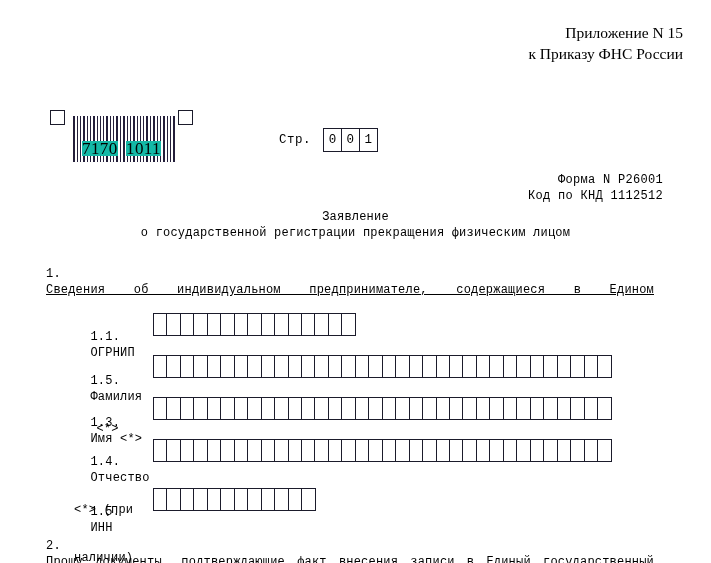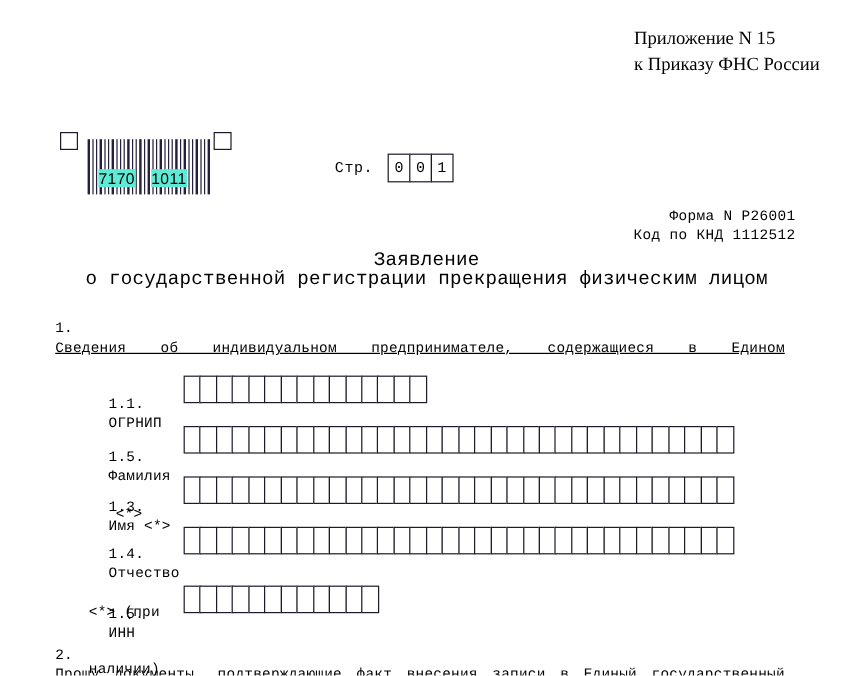--- a/index.html
+++ b/index.html
@@ -22,21 +22,21 @@
     top: 0;
     width: 711px;
     height: 563px;
   }
 
   
   .doc-header {
     position: absolute;
     right: 28px;
     top: 22px;
-    text-align: left;
+    text-align: right;
     font-family: "Liberation Serif", "DejaVu Serif", serif;
     font-size: 15.5px;
     line-height: 21px;
     white-space: nowrap;
   }
 
   
   .barcode-block {
     position: absolute;
     left: 50px;
@@ -70,25 +70,25 @@
   }
   .barcode-digits {
     position: absolute;
     left: 23px;
     top: 31px;
     width: 100px;
     height: 15px;
   }
   .bc-num {
     position: absolute;
-    font-family: Liberation Sans, sans-serif;
-    font-size: 13px;
+    font-family: Liberation Serif, serif;
+    font-size: 17px;
     line-height: 15px;
     letter-spacing: 0.4px;
-    background: #5eead4;
+    background: #14b8a6;
     color: #000;
   }
   .bc-num.n1 { left: 9px;  }
   .bc-num.n2 { left: 53px; }
 
   
   .page-number {
     position: absolute;
     left: 279px;
     top: 128px;
@@ -126,21 +126,21 @@
     white-space: nowrap;
   }
 
   
   .title-block {
     position: absolute;
     left: 0;
     top: 209px;
     width: 711px;
     text-align: center;
-    font-size: 16px;
+    font-size: 12px;
     line-height: 16px;
     letter-spacing: 0.2px;
   }
 
   
   .para {
     position: absolute;
     font-size: 12px;
     line-height: 16px;
     letter-spacing: 0.2px;

